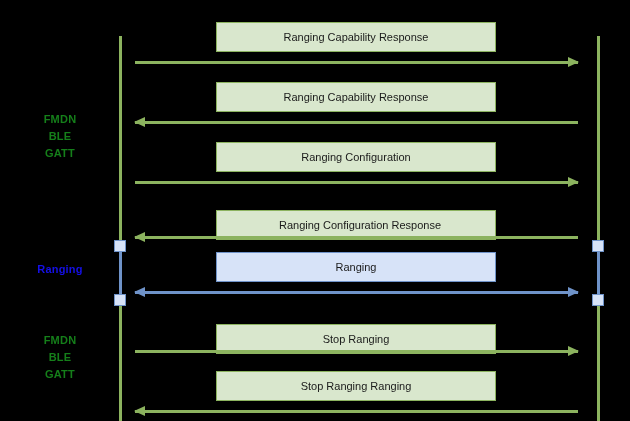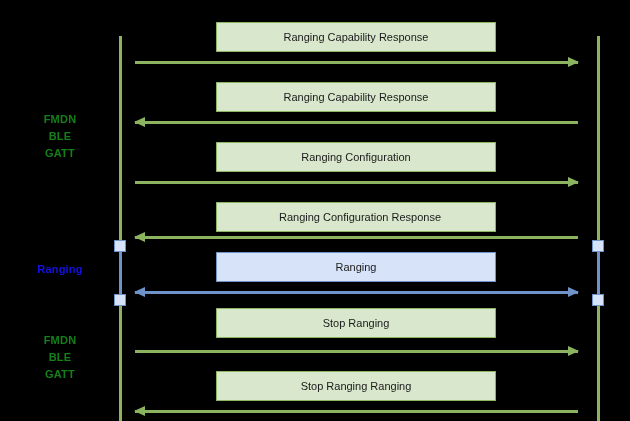--- a/index.html
+++ b/index.html
@@ -152,42 +152,42 @@
     <div class="shaft"></div>
     <div class="head"></div>
   </div>
 
   <div class="msg-box green" style="top:142px;text-align:right;">Ranging Configuration</div>
   <div class="arrow green right" style="top:177px;">
     <div class="shaft"></div>
     <div class="head"></div>
   </div>
 
-  <div class="msg-box green" style="top:202px;padding-left:8px;">Ranging Configuration Response</div>
+  <div class="msg-box green" style="top:210px;padding-left:8px;">Ranging Configuration Response</div>
   <div class="arrow green left" style="top:232px;">
     <div class="shaft"></div>
     <div class="head"></div>
   </div>
 
   <div class="activation-bar" style="left:119px;top:246px;height:54px;"></div>
   <div class="activation-node" style="left:114px;top:240px;"></div>
   <div class="activation-node" style="left:114px;top:294px;"></div>
 
   <div class="activation-bar" style="left:597px;top:246px;height:54px;"></div>
   <div class="activation-node" style="left:592px;top:240px;"></div>
   <div class="activation-node" style="left:592px;top:294px;"></div>
 
   <div class="msg-box blue" style="top:252px;">Ranging</div>
   <div class="arrow blue both" style="top:287px;">
     <div class="shaft"></div>
     <div class="head h-left"></div>
     <div class="head h-right"></div>
   </div>
 
-  <div class="msg-box green" style="top:308px;">Stop Ranging</div>
+  <div class="msg-box green" style="top:324px;">Stop Ranging</div>
   <div class="arrow green right" style="top:346px;">
     <div class="shaft"></div>
     <div class="head"></div>
   </div>
 
   <div class="msg-box green" style="top:371px;">Stop Ranging Ranging</div>
   <div class="arrow green left" style="top:406px;">
     <div class="shaft"></div>
     <div class="head"></div>
   </div>

